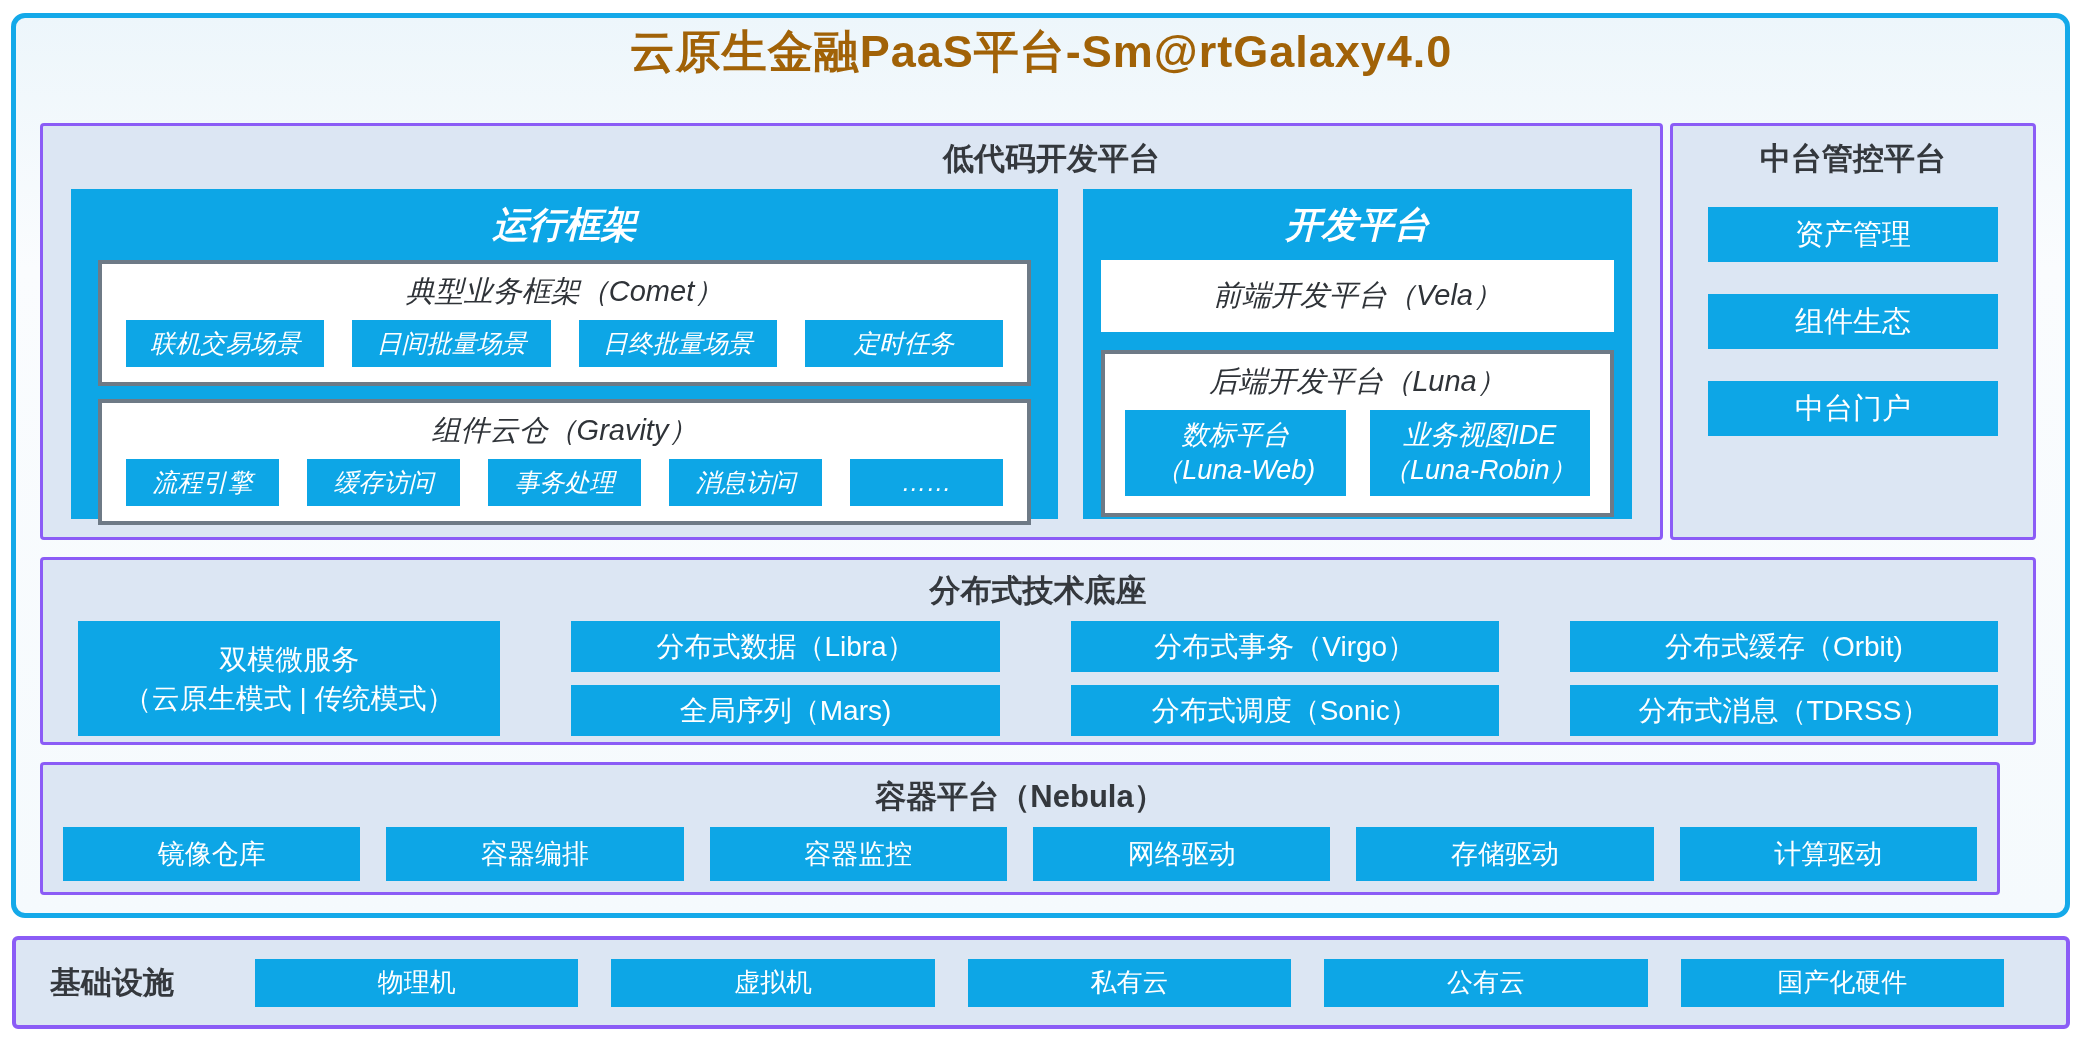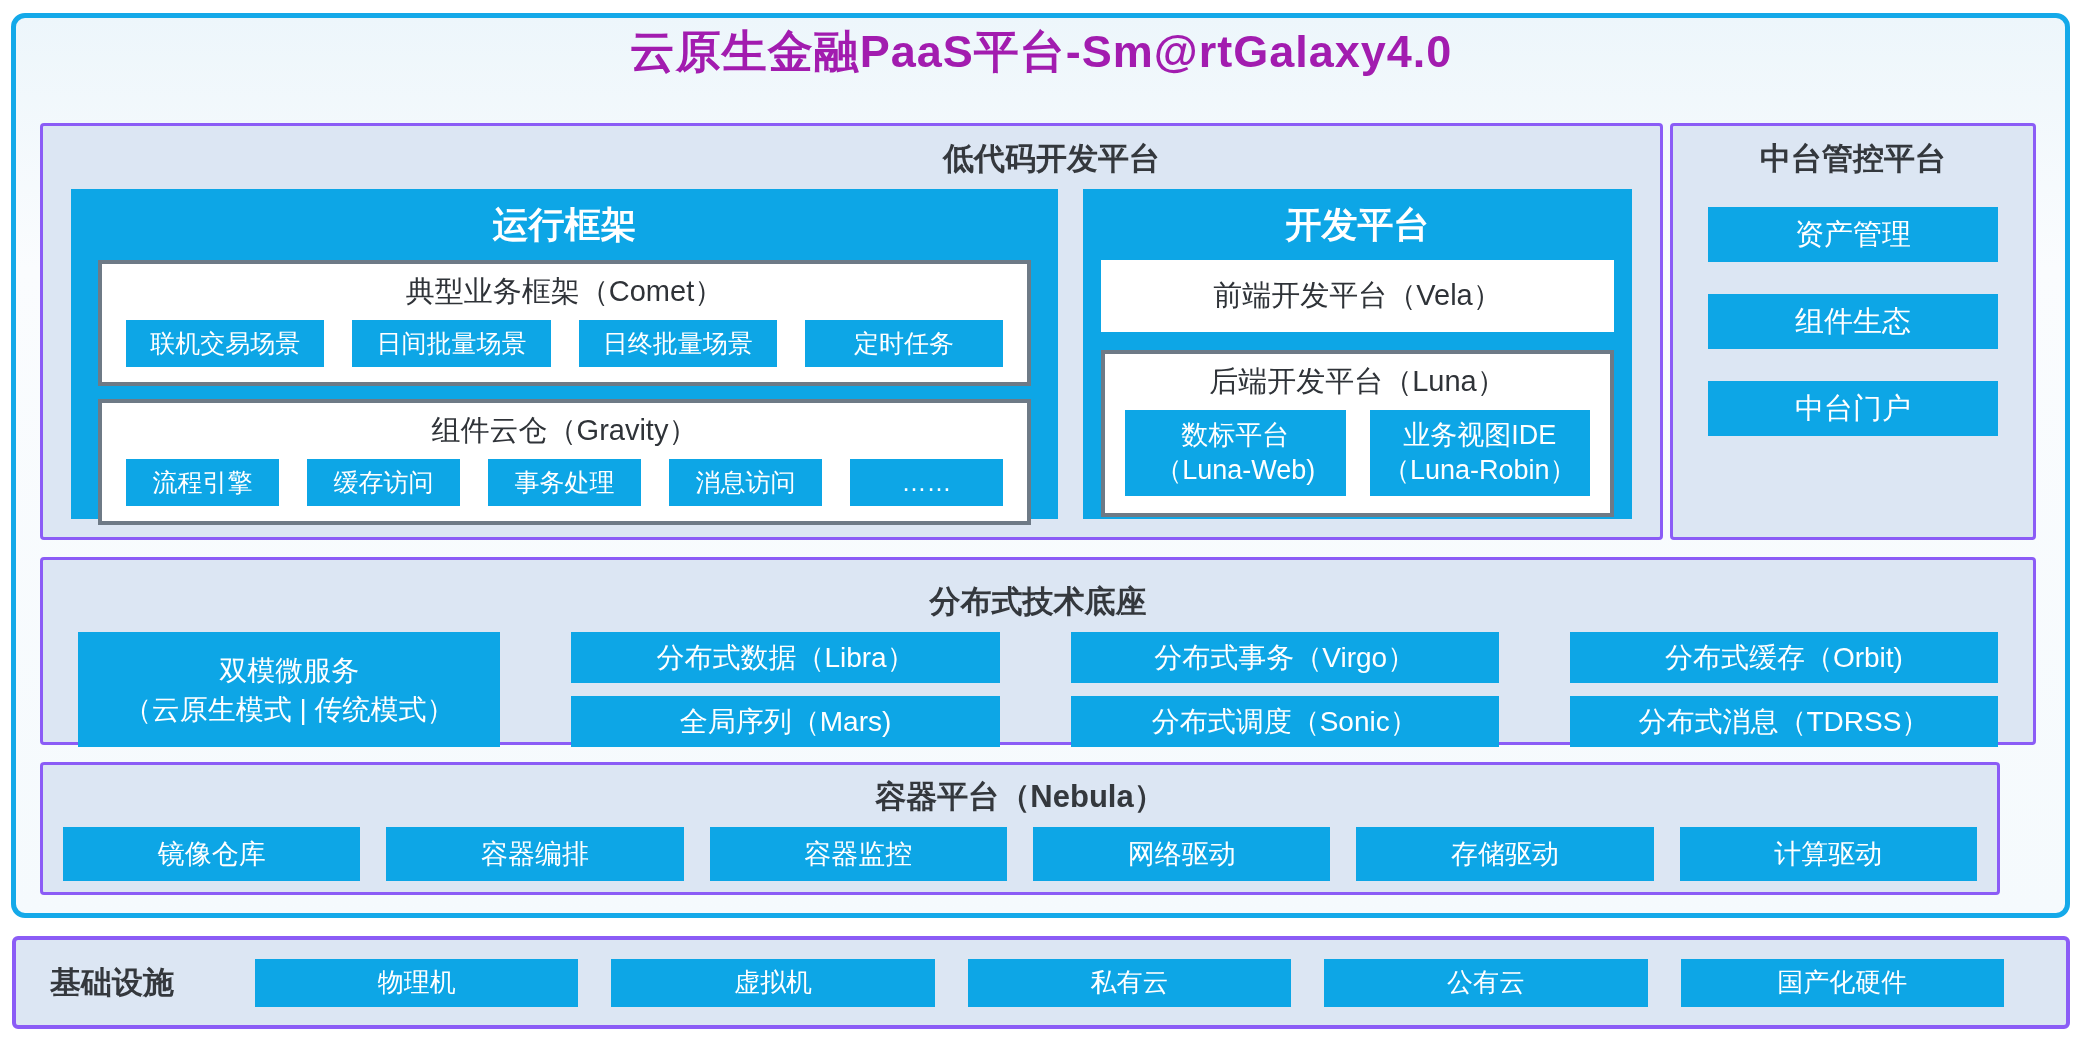--- a/index.html
+++ b/index.html
@@ -9,36 +9,36 @@
     -webkit-font-smoothing:antialiased;
   }
   
   .outer-frame{
     position:absolute;left:11px;top:13px;width:2049px;height:895px;
     border:5px solid #14A9E9;border-radius:14px;
     background:linear-gradient(180deg,#EDF6FB 0%,#FAFCFE 28%,#F5FAFD 100%);
   }
   .main-title{
     position:absolute;left:0;top:22px;width:2082px;text-align:center;
-    font-size:45px;font-weight:bold;color:#a21caf;letter-spacing:1px;
+    font-size:45px;font-weight:bold;color:#a16207;letter-spacing:1px;
   }
   
   .panel{
     position:absolute;box-sizing:border-box;
     border:3px solid #8b5cf6;border-radius:4px;background:#DCE6F3;
   }
   .panel-header{
     text-align:center;font-size:31px;font-weight:bold;color:#34383D;
     padding-top:13px;line-height:1.3;
   }
   
   .panel.low-code{left:40px;top:123px;width:1623px;height:417px;}
   .panel.low-code .panel-header{box-sizing:border-box;padding-left:400px;}
   .lowcode-body{display:flex;margin:10px 28px 0 28px;gap:25px;height:330px;}
-  .blue-section{background:#0DA6E6;box-sizing:border-box;}
+  .blue-section{background:#0DA6E6;box-sizing:border-box;font-style:italic;}
   .runtime-section{width:987px;}
   .dev-section{flex:1;}
   .section-title{
     text-align:center;color:#ffffff;font-weight:bold;font-size:36px;
     padding:12px 0 10px 0;
   }
   .white-box{
     background:#ffffff;border:4px solid #6E7A86;box-sizing:border-box;
   }
   .box-title{
@@ -63,21 +63,21 @@
   .chip.tall{height:86px;flex-direction:column;line-height:1.3;font-size:27px;text-align:right;}
   
   .panel.mid-platform{left:1670px;top:123px;width:366px;height:417px;}
   .mid-items{display:flex;flex-direction:column;gap:32px;margin:28px 35px 0 35px;}
   .mid-chip{
     background:#0DA6E6;color:#ffffff;height:55px;
     display:flex;align-items:center;justify-content:center;font-size:29px;
   }
   
   .panel.distributed{left:40px;top:557px;width:1996px;height:188px;}
-  .panel.distributed .panel-header{padding-top:22px;}
+  .panel.distributed .panel-header{padding-top:11px;}
   .dist-grid{display:flex;justify-content:space-between;margin:10px 35px 0 35px;}
   .dist-col{display:flex;flex-direction:column;gap:13px;width:22.3%;}
   .dist-col.first{width:22%;}
   .dist-cell{
     background:#0DA6E6;color:#ffffff;height:51px;
     display:flex;align-items:center;justify-content:center;font-size:28px;
   }
   .dist-cell.tall{height:115px;flex-direction:column;line-height:1.4;}
   
   .panel.container-platform{left:40px;top:762px;width:1960px;height:133px;}

